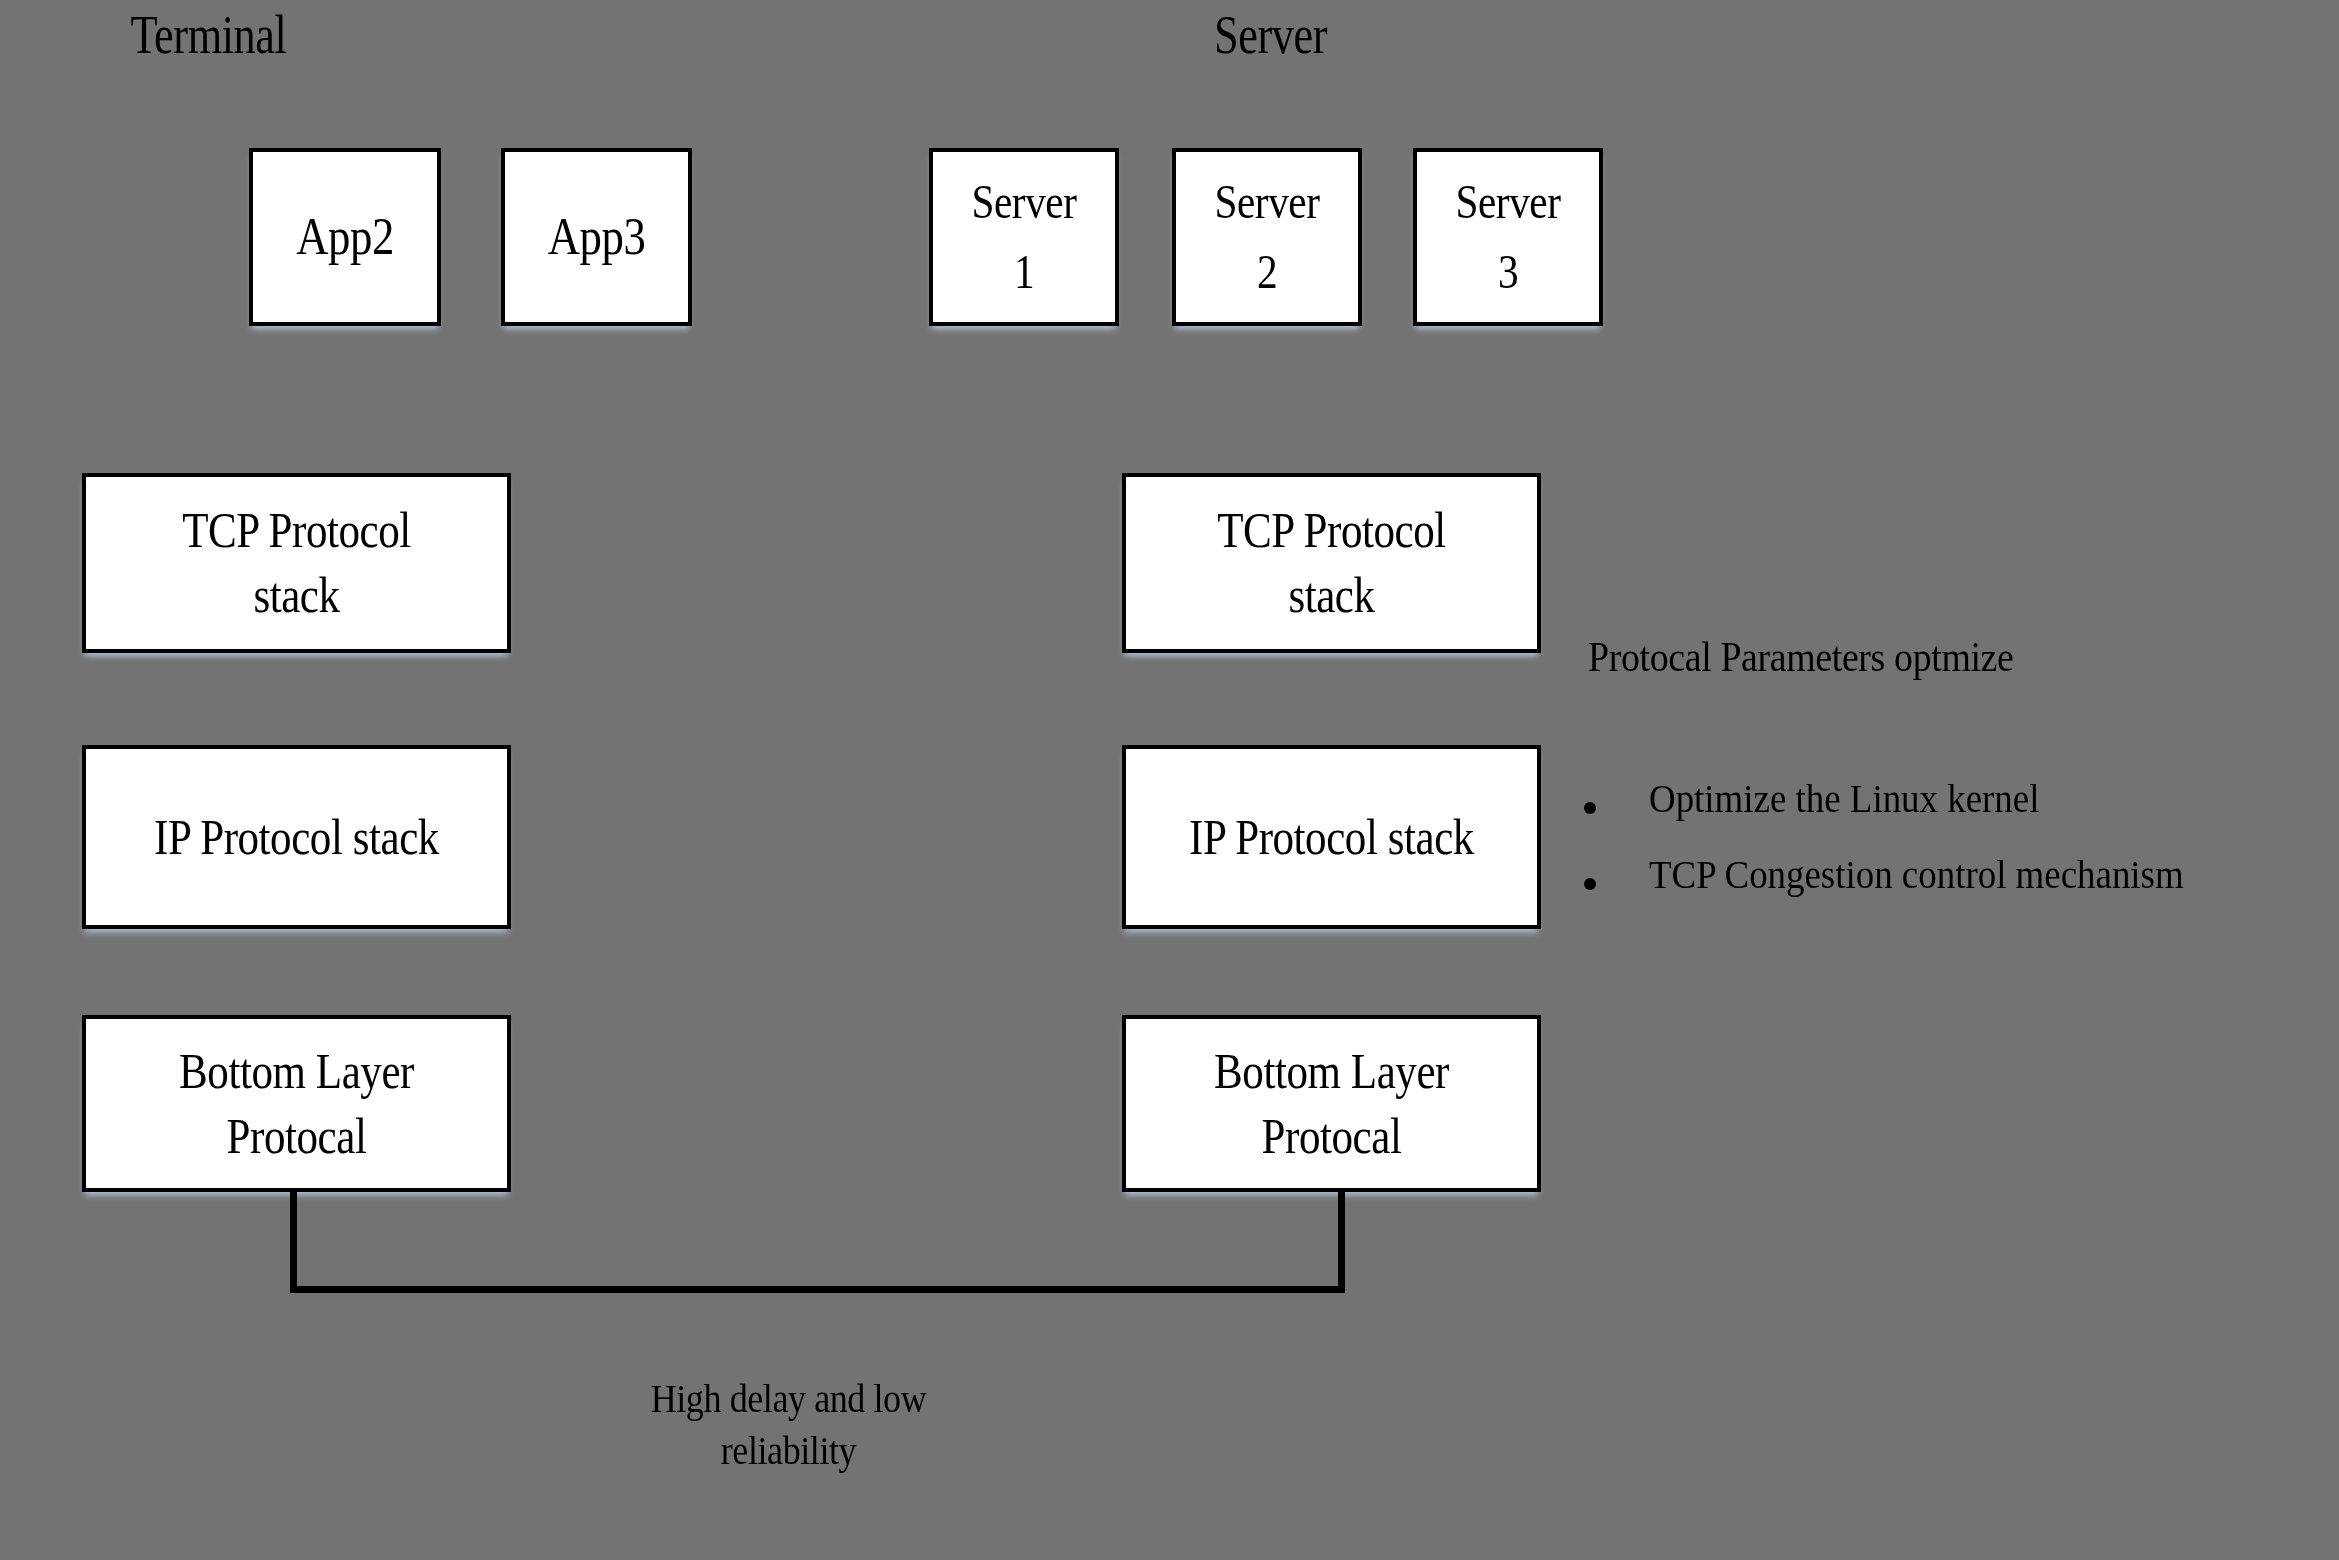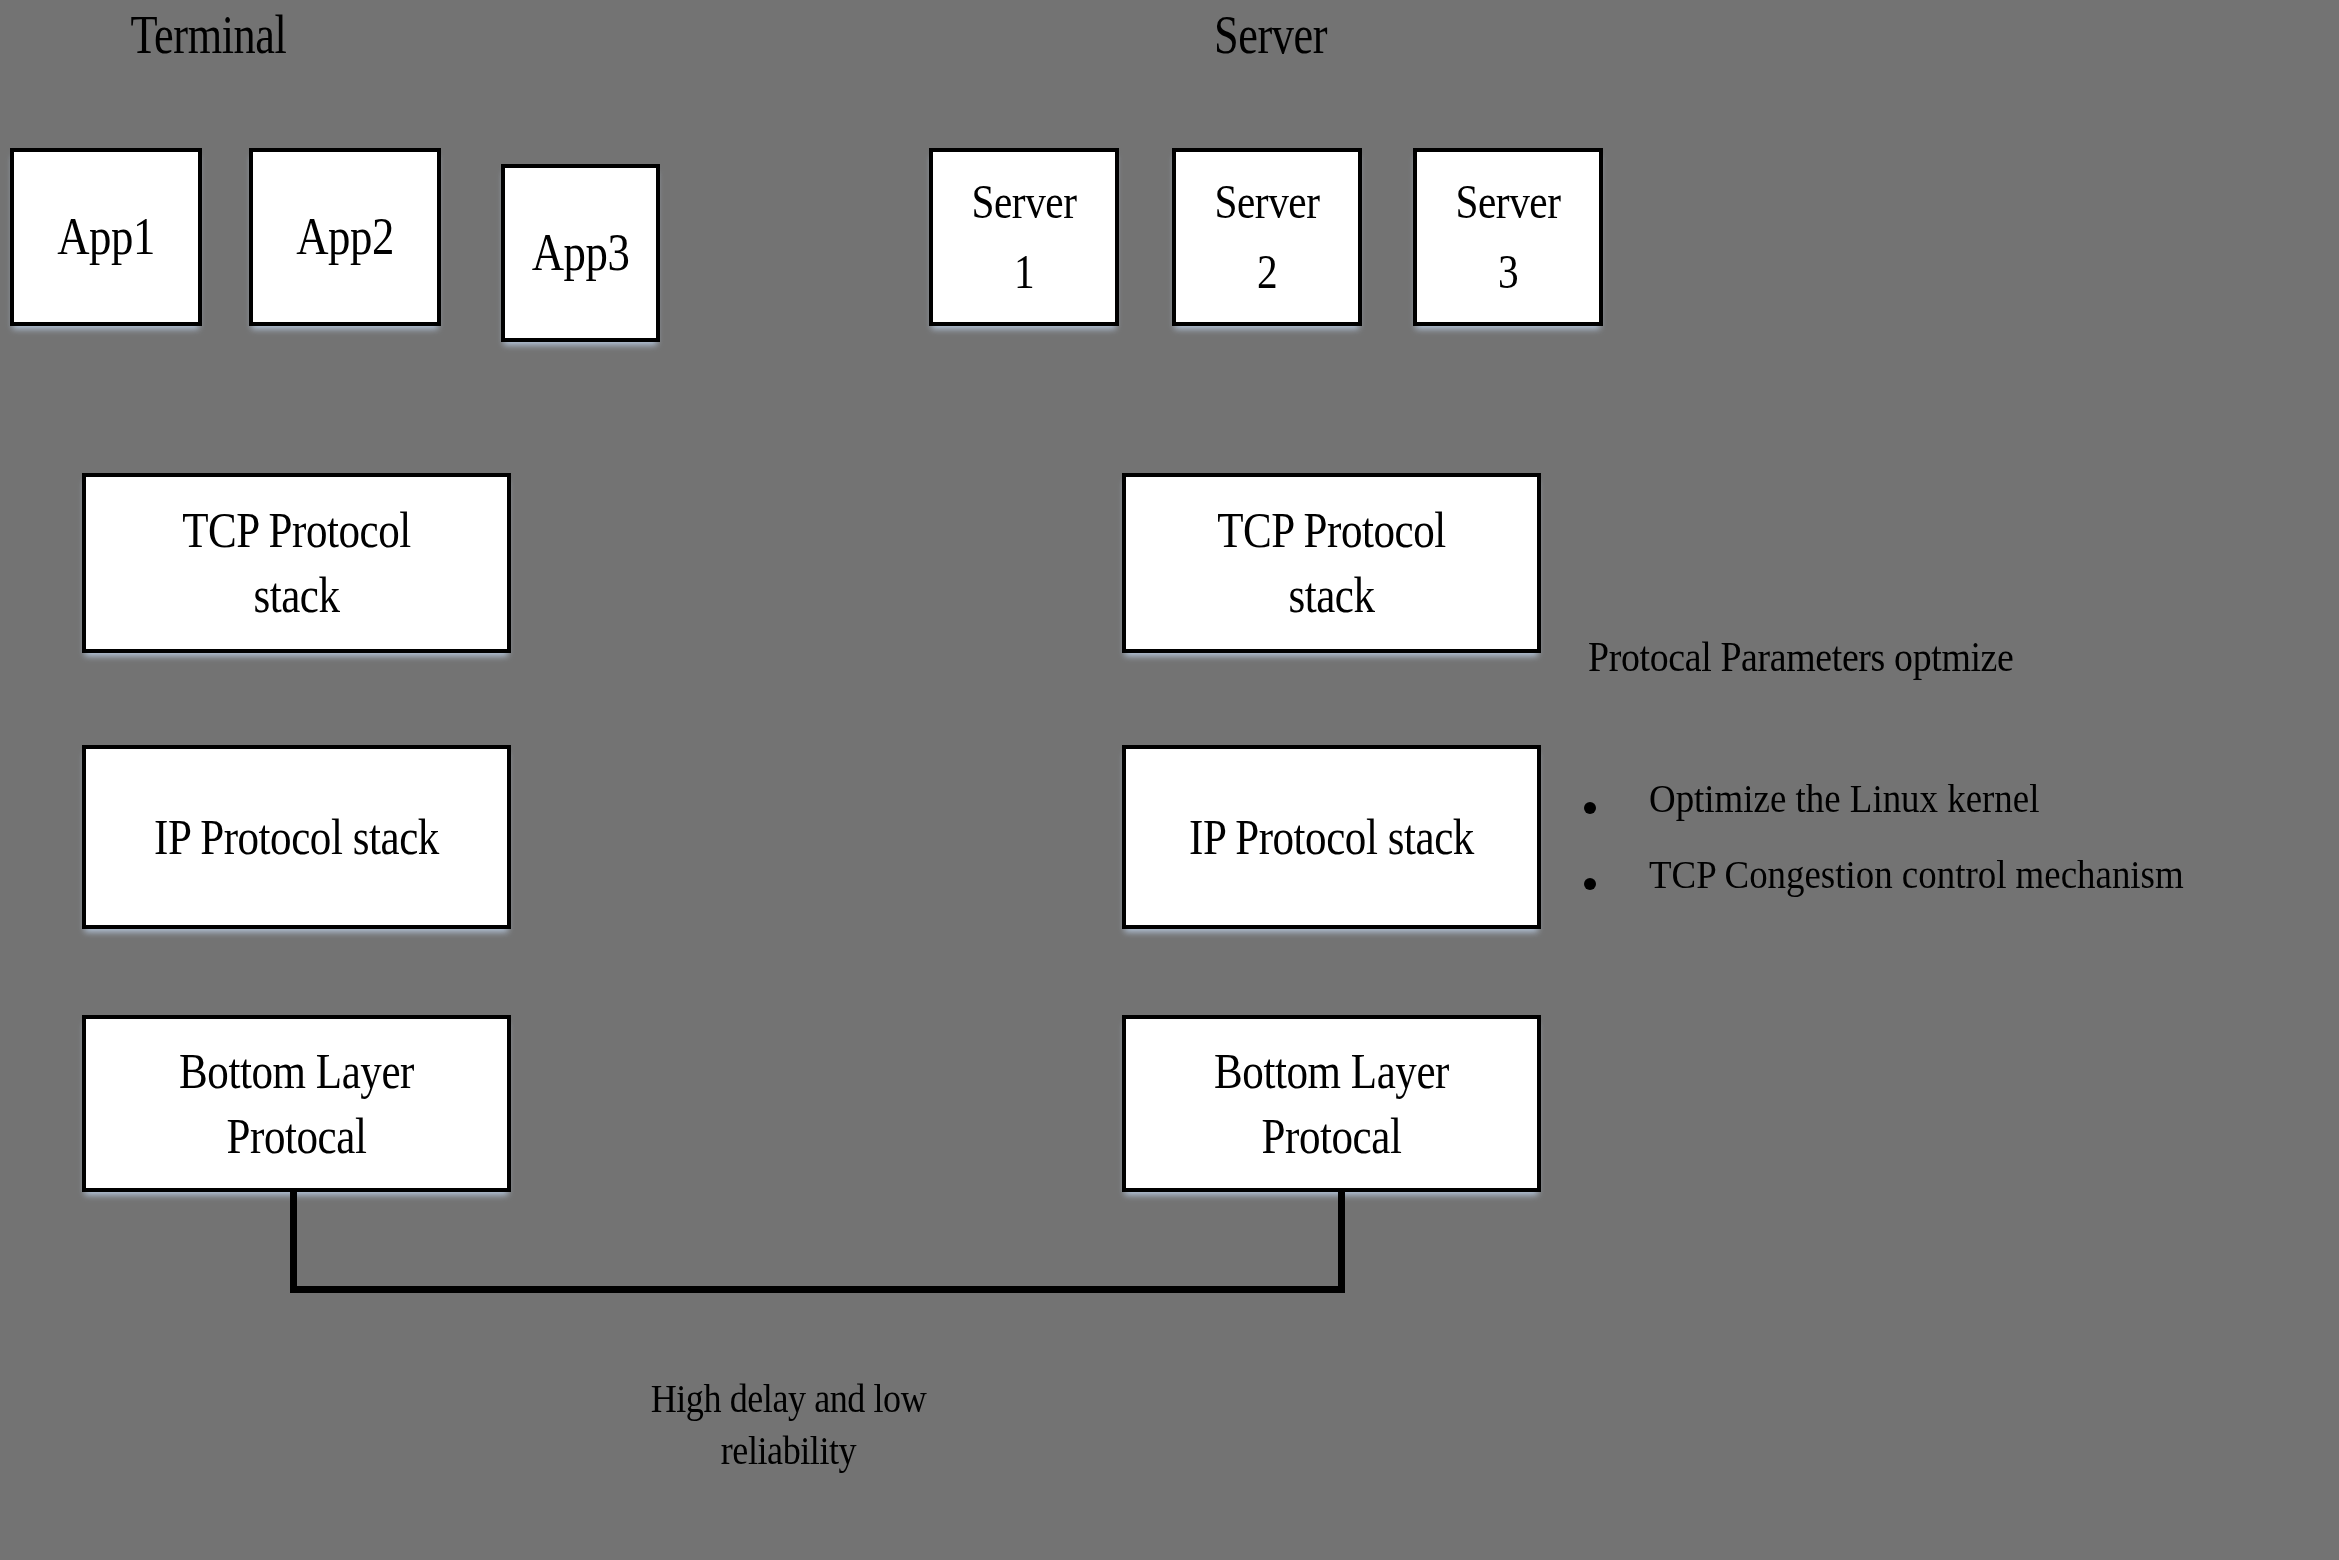--- a/index.html
+++ b/index.html
@@ -122,29 +122,26 @@
 </style>
 </head>
 <body>
 
 <div id="canvas">
 
   <div class="section-header" style="left:0px; top:7.4px; width:417px;">Terminal</div>
 
   <div class="section-header" style="left:1062px; top:7.4px; width:417px;">Server</div>
 
-  <div class="box app-box" style="left:10.2px; top:148px; width:192px; height:178px;">
-    <span class="box-label">App1</span>
-  </div>
 
   <div class="box app-box" style="left:249px; top:148px; width:192px; height:178px;">
     <span class="box-label">App2</span>
   </div>
 
-  <div class="box app-box" style="left:501px; top:164px; width:159px; height:178px;">
+  <div class="box app-box" style="left:501px; top:148px; width:191px; height:178px;">
     <span class="box-label">App3</span>
   </div>
 
   <div class="box server-box" style="left:929px; top:148px; width:190px; height:178px;">
     <span class="box-label server-box-label">
       <span>Server</span><br>
       <span>1</span>
     </span>
   </div>
 

